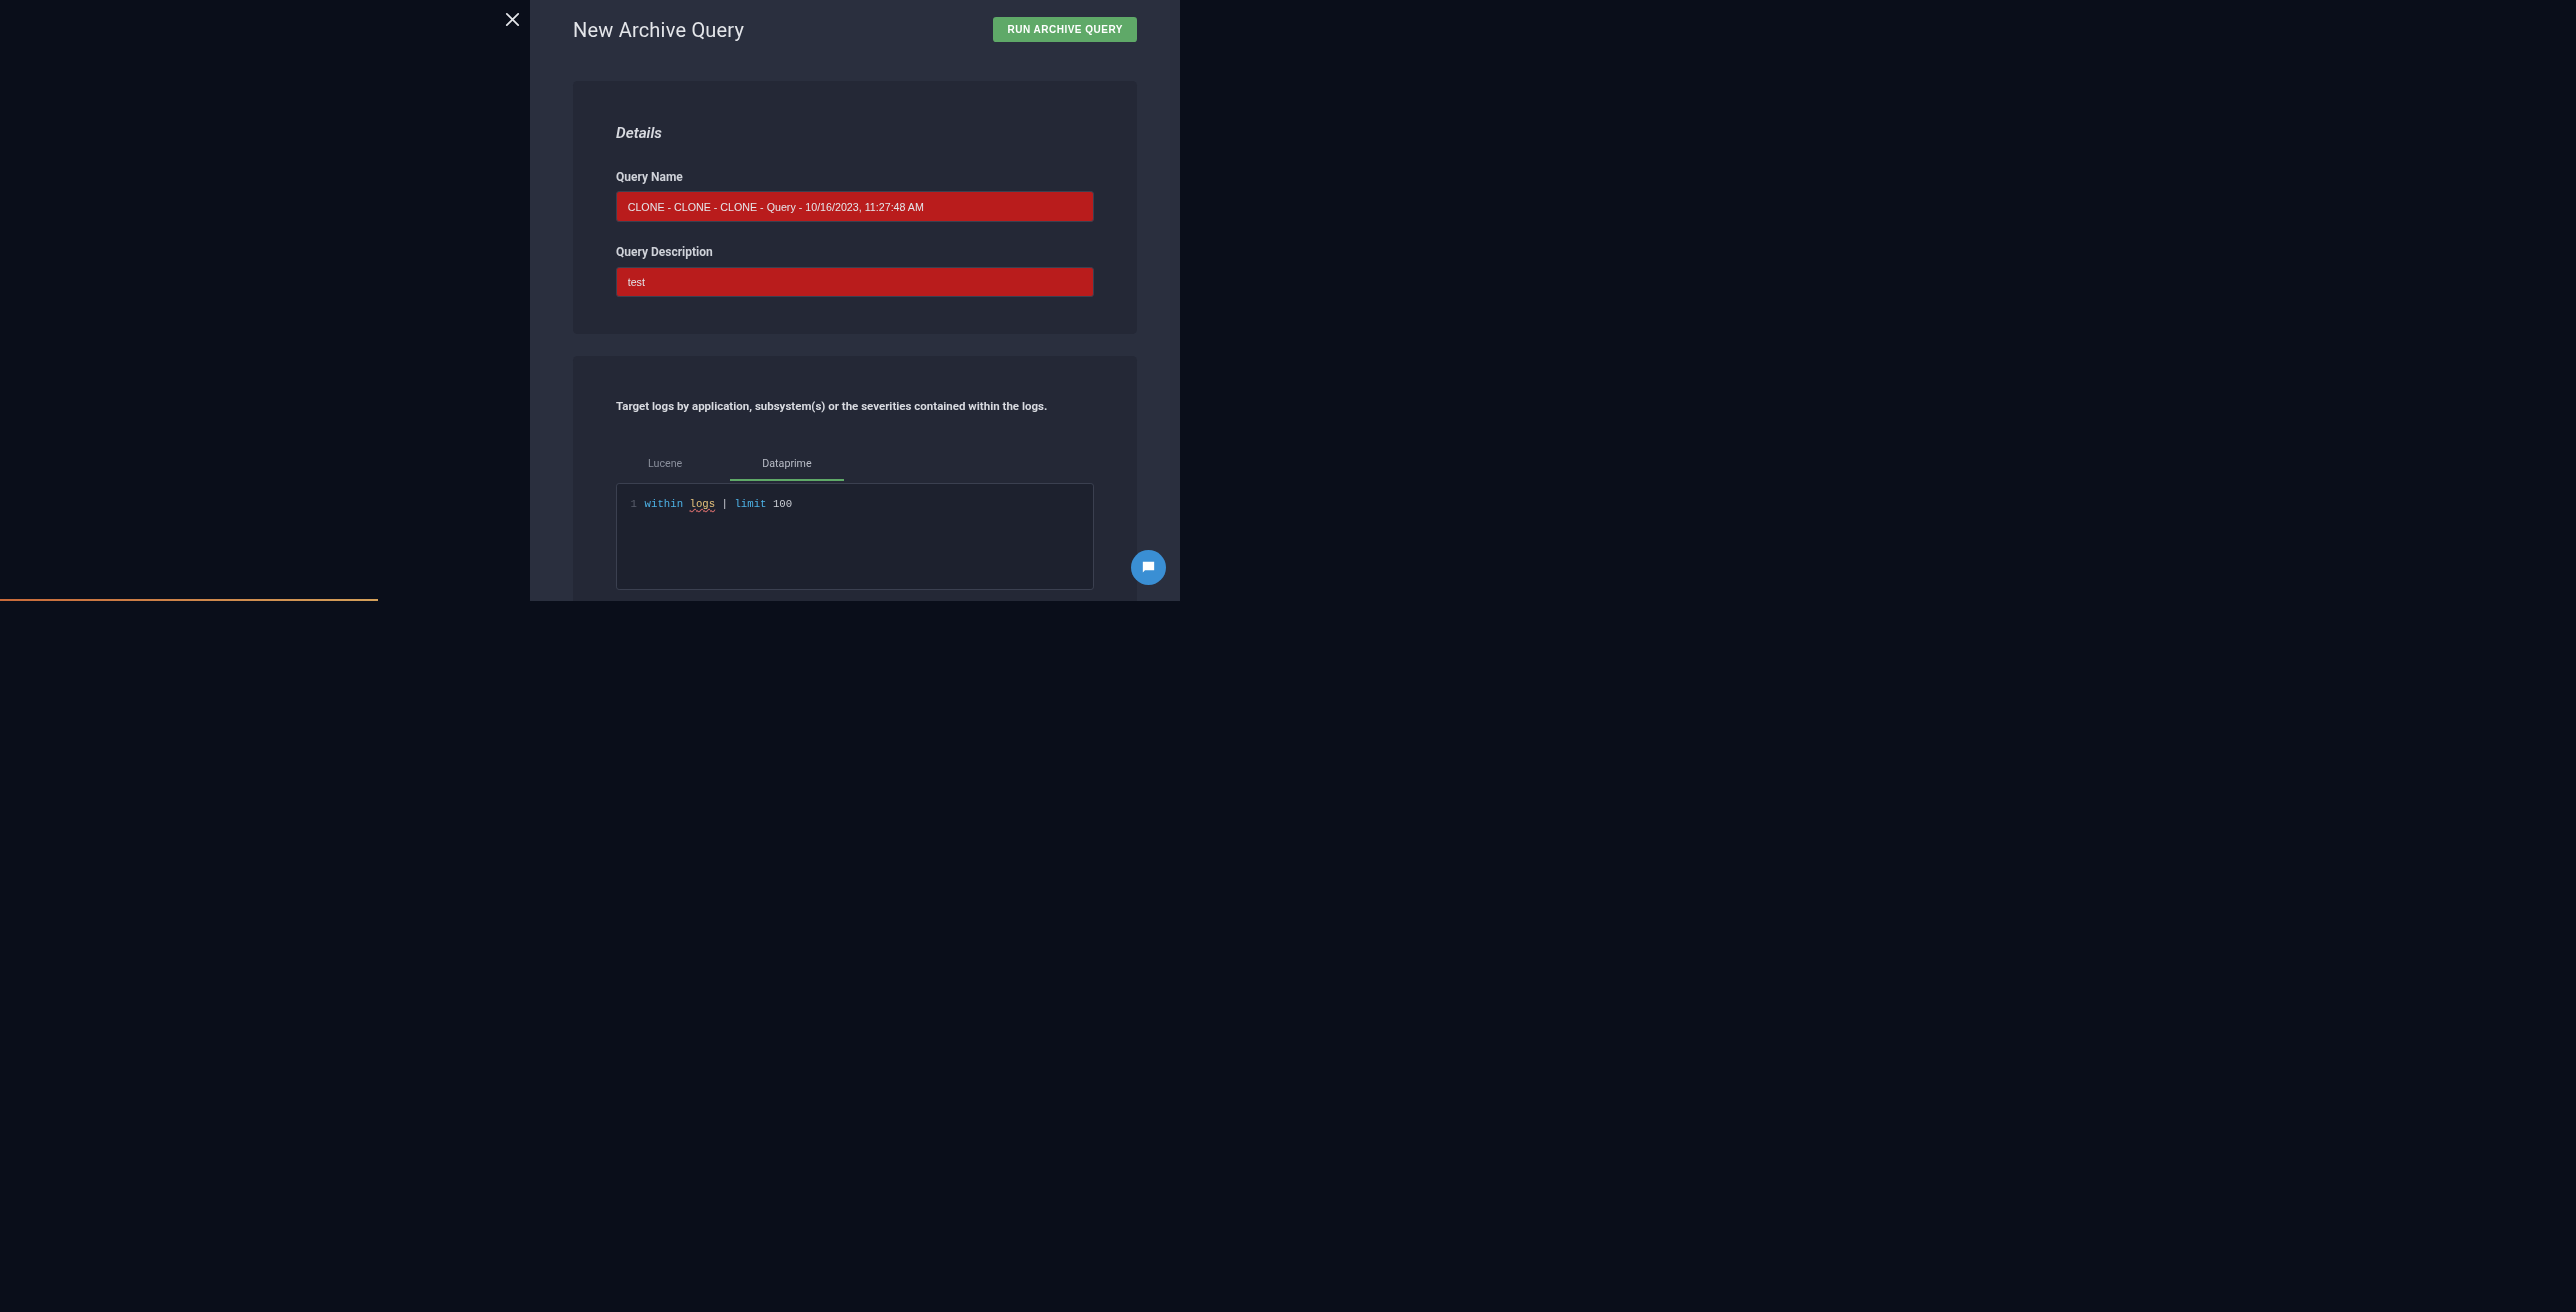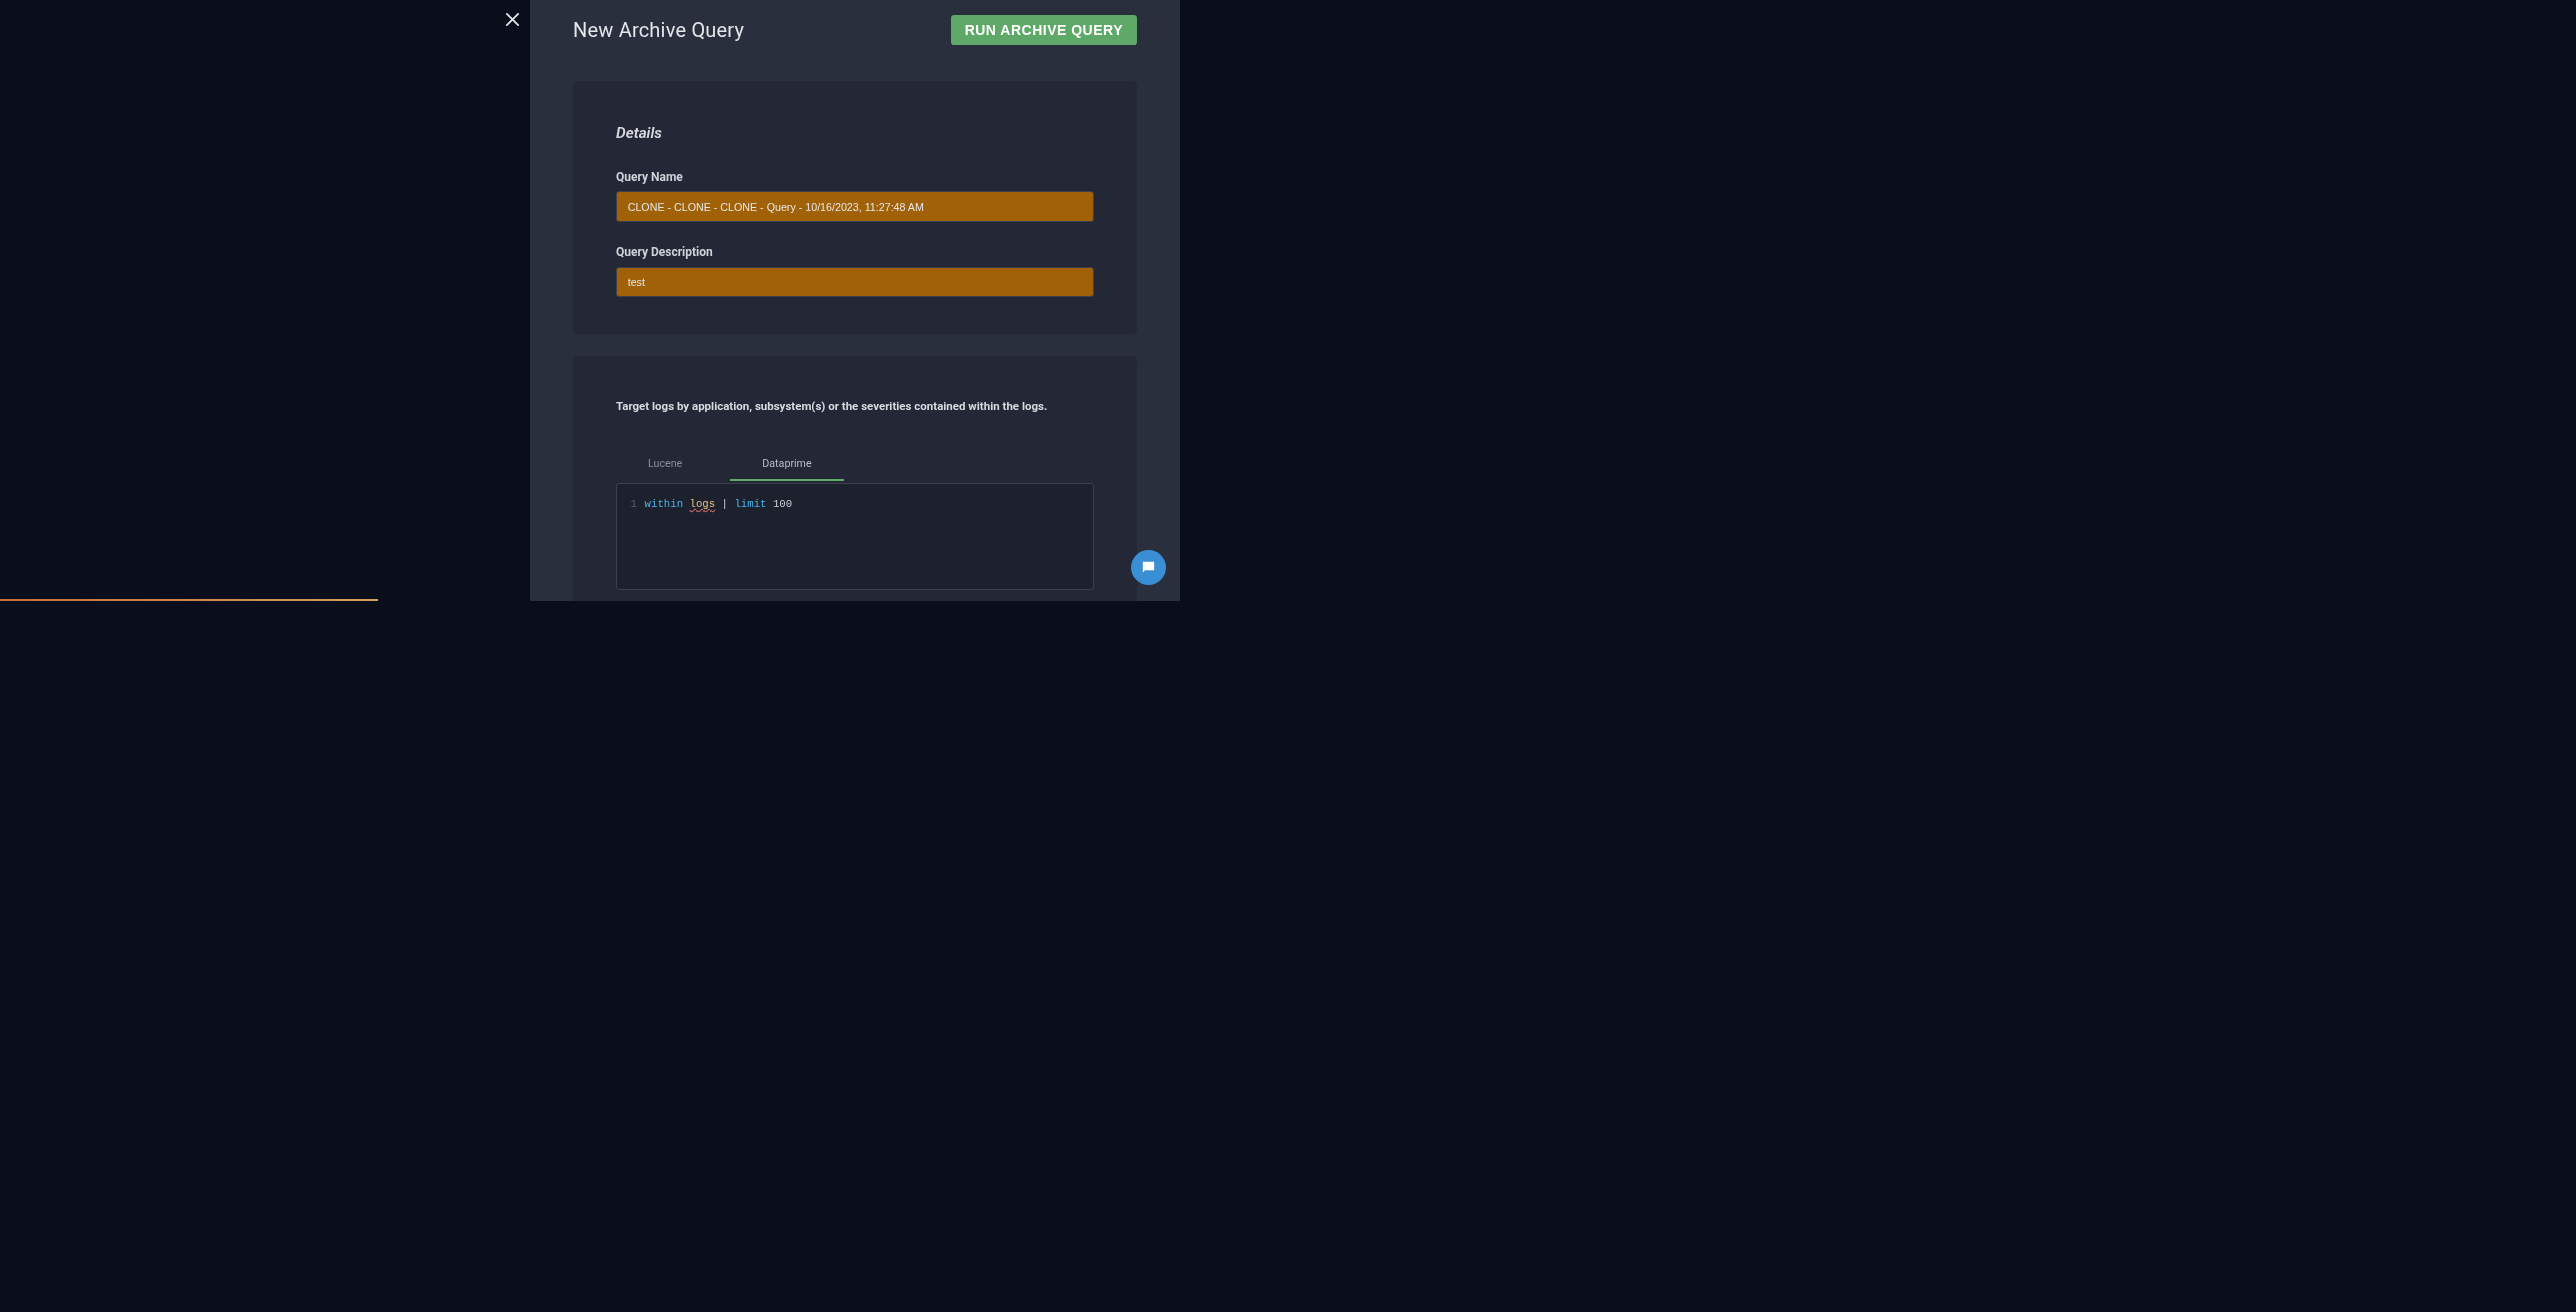--- a/index.html
+++ b/index.html
@@ -41,21 +41,21 @@
       font-size: 20px;
       font-weight: 400;
       color: #e4e6ea;
       letter-spacing: 0.2px;
     }
     .run-btn {
       background: #5fa968;
       color: #fff;
       border: none;
       padding: 7px 14px;
-      font-size: 14px;
+      font-size: 10px;
       font-weight: 700;
       letter-spacing: 0.5px;
       border-radius: 3.1px;
       cursor: pointer;
       text-transform: uppercase;
     }
     .close-btn {
       position: absolute;
       top: 7.7px;
       left: 501px;
@@ -102,21 +102,21 @@
     }
     .field-label {
       display: block;
       font-size: 12px;
       font-weight: 700;
       color: #cfd2d9;
       margin-bottom: 7.7px;
     }
     .text-input {
       width: 100%;
-      background: #a16207;
+      background: #b91c1c;
       border: 0.8px solid #3b4050;
       border-radius: 3.1px;
       padding: 8.4px 10.7px;
       font-size: 10.7px;
       color: #e4e6ea;
       outline: none;
     }
     .text-input::placeholder {
       color: #6a6f7d;
     }

